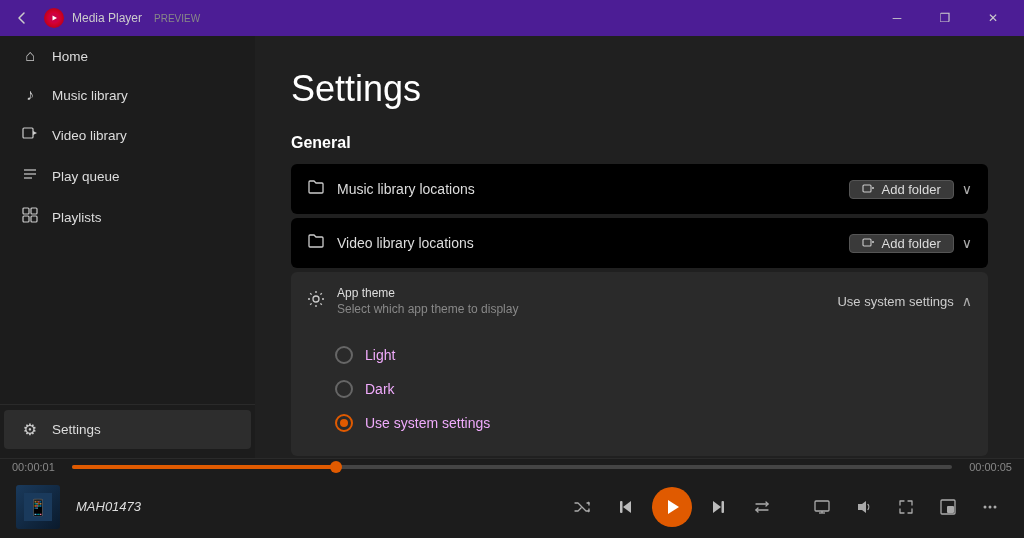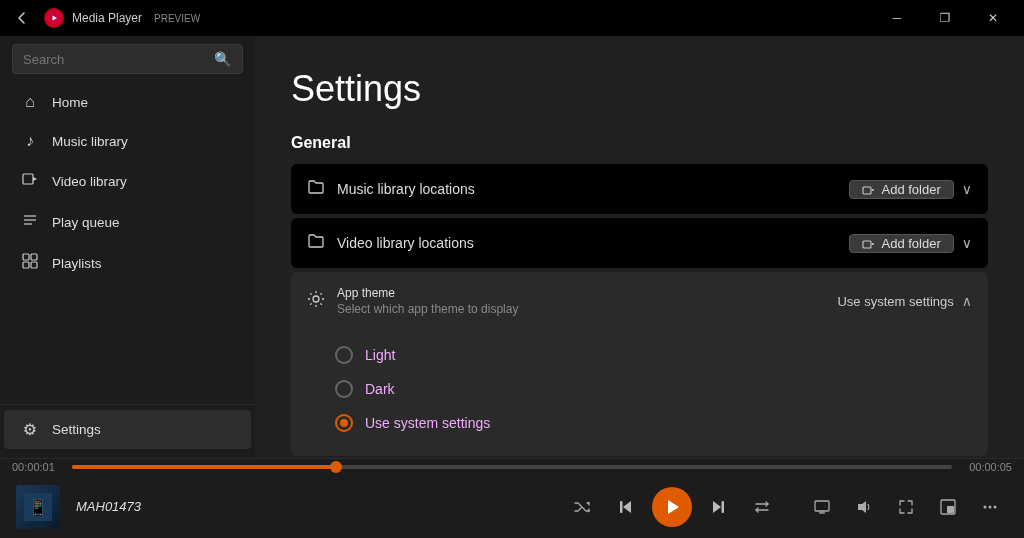--- a/index.html
+++ b/index.html
@@ -11,21 +11,21 @@
       font-family: 'Segoe UI', sans-serif;
       overflow: hidden;
       display: flex;
       flex-direction: column;
     }
 
     
     .title-bar {
       display: flex;
       align-items: center;
-      background: #000000;
+      background: #4c1d95;
       height: 36px;
       padding: 0 8px;
       flex-shrink: 0;
     }
     .title-bar-left {
       display: flex;
       align-items: center;
       gap: 8px;
       flex: 1;
     }
@@ -148,21 +148,21 @@
       background: #000000;
       border-radius: 6px;
       margin-bottom: 4px;
       padding: 14px 16px;
       cursor: pointer;
     }
     .settings-row .row-icon { font-size: 16px; color: #ccc; margin-right: 12px; }
     .settings-row .row-label { flex: 1; font-size: 14px; color: #ddd; }
     .add-folder-btn {
       display: flex;
-      align-items: flex-end;
+      align-items: flex-start;
       gap: 6px;
       background: #3a3a3a;
       border: 1px solid #555;
       border-radius: 4px;
       padding: 1px 12px;
       color: #ddd;
       font-size: 13px;
       cursor: pointer;
       margin-right: 8px;
     }
@@ -330,24 +330,20 @@
   <div class="title-bar-controls">
     <div class="wnd-btn">─</div>
     <div class="wnd-btn">❐</div>
     <div class="wnd-btn close">✕</div>
   </div>
 </div>
 
 <div class="main-area">
 
   <div class="sidebar">
-    <div class="search-box">
-      <input type="text" placeholder="Search" style="">
-      <span class="search-icon-sm">🔍</span>
-    </div>
     <div class="nav-items">
       <div class="nav-item">
         <span class="nav-icon">⌂</span>
         <span>Home</span>
       </div>
       <div class="nav-item">
         <span class="nav-icon">♪</span>
         <span>Music library</span>
       </div>
       <div class="nav-item">

